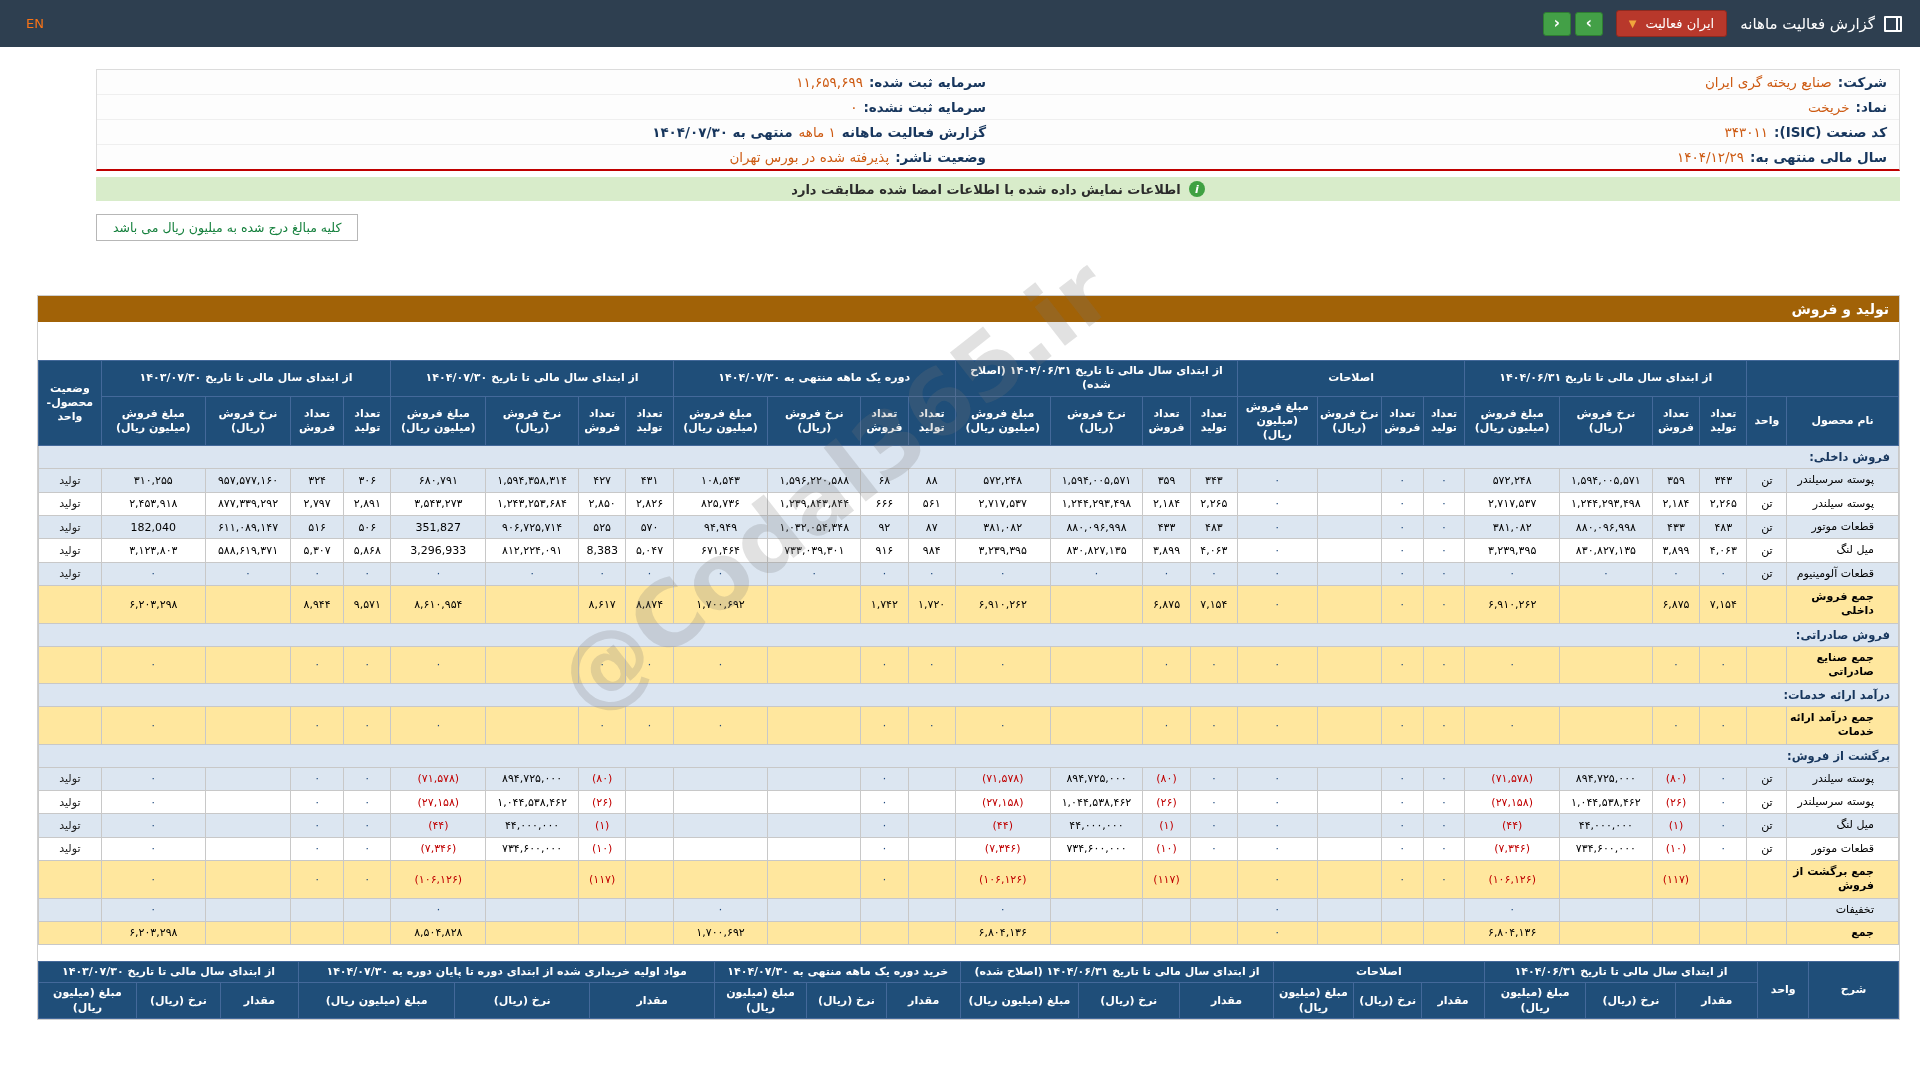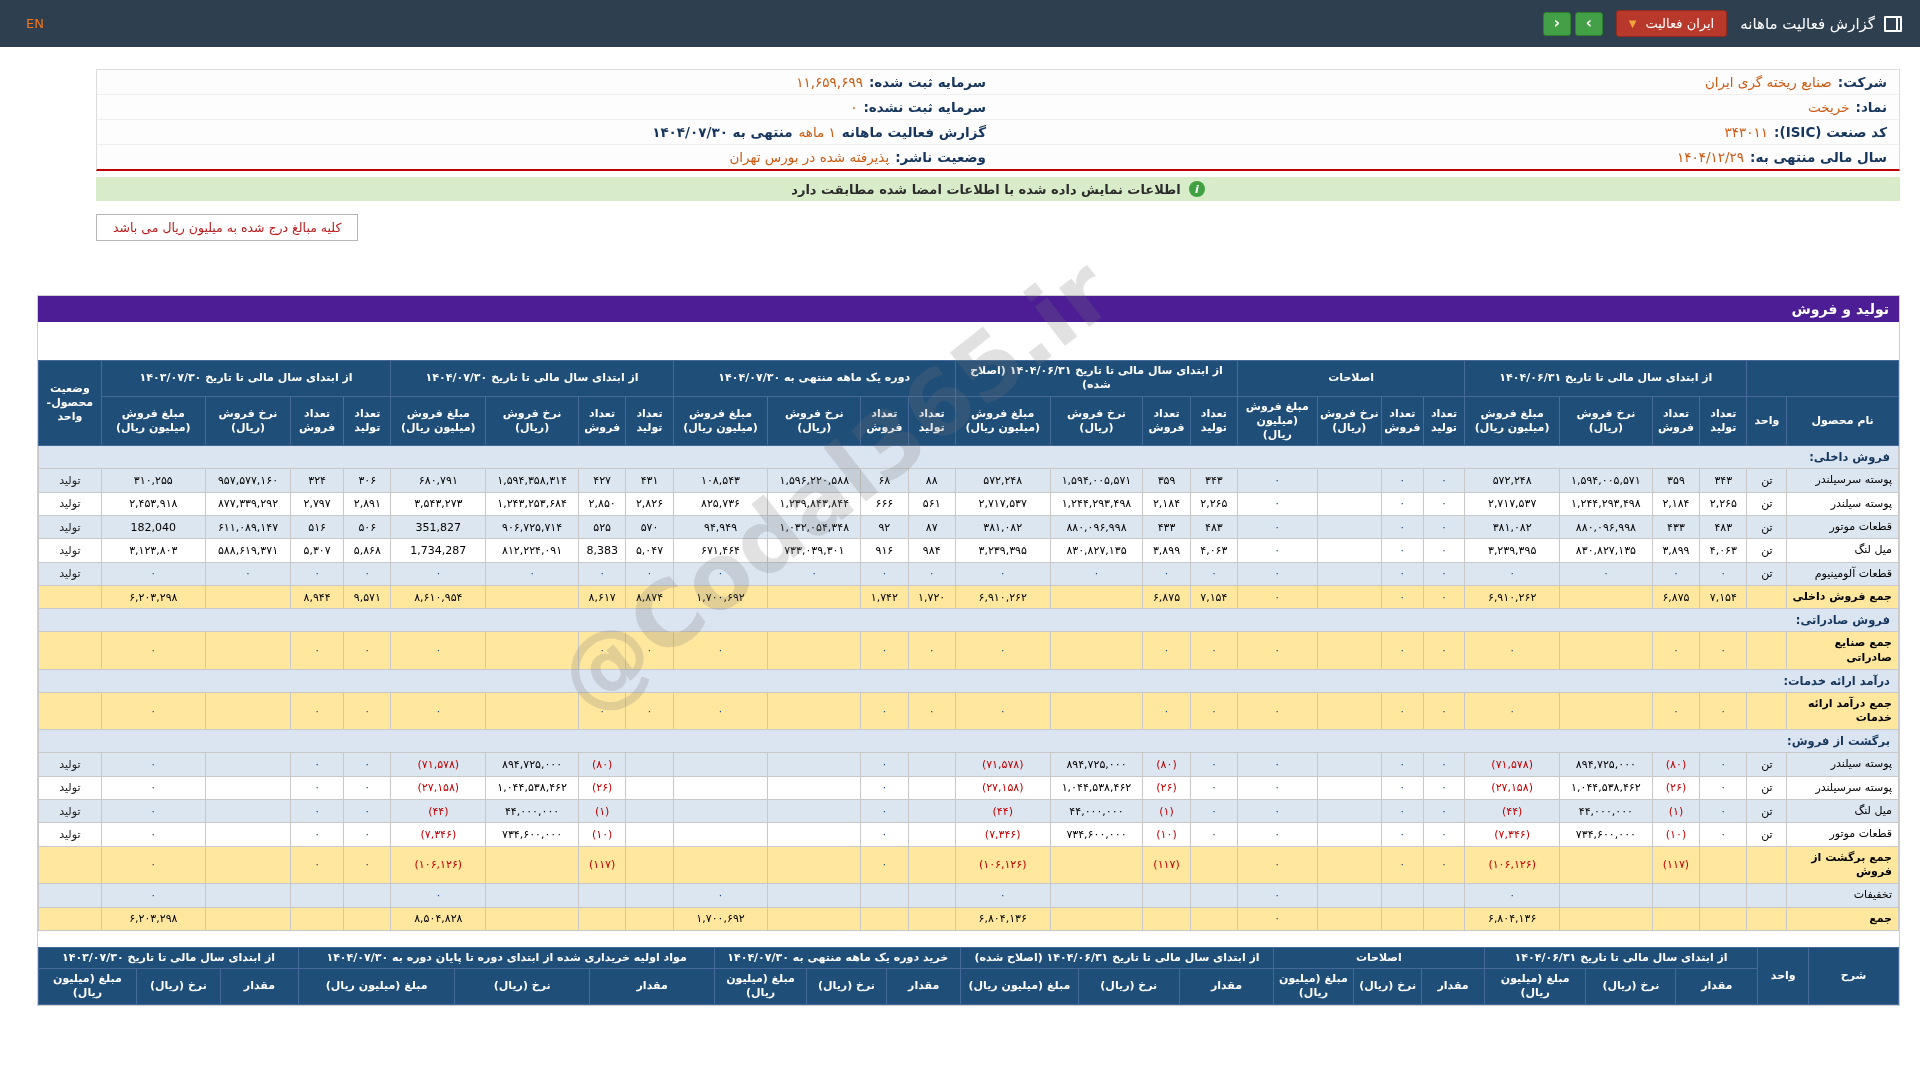--- a/index.html
+++ b/index.html
@@ -25,38 +25,38 @@
   .info{margin:22px 20px 0 96px;border:1px solid #dcdcdc;border-bottom:2px solid #c00000;display:grid;grid-template-columns:1fr 1fr;background:#fdfdfd}
   .info-item{display:flex;align-items:baseline;gap:6px;padding:4px 12px;border-bottom:1px solid #efefef;font-size:13.5px;min-height:24px}
   .info-item:nth-last-child(-n+2){border-bottom:none}
   .lbl{color:#17365d;font-weight:bold;white-space:nowrap}
   .val{color:#cd5a12;white-space:nowrap}
   .link{cursor:pointer}
   
   .banner{margin:6px 20px 0 96px;background:#d8ecca;padding:4px 8px;font-size:13px;font-weight:bold;color:#2b2b2b;display:flex;align-items:center;justify-content:center;gap:8px;min-height:24px}
   .info-icon{width:16px;height:16px;border-radius:50%;background:#3fa142;color:#fff;font-size:11px;font-weight:bold;font-style:italic;display:inline-flex;align-items:center;justify-content:center;flex:0 0 auto}
   
-  .amounts-box{width:fit-content;margin:13px auto 0 96px;border:1px solid #b7b7b7;background:#fff;padding:5px 16px;font-size:12.5px;color:#b91c1c;white-space:nowrap}
+  .amounts-box{width:fit-content;margin:13px auto 0 96px;border:1px solid #b7b7b7;background:#fff;padding:5px 16px;font-size:12.5px;color:#15803d;white-space:nowrap}
   
   .main-panel{margin:54px 20px 0 37px;border:1px solid #cfcfcf;background:#fff}
-  .section-bar{background:#4c1d95;color:#fff;font-weight:bold;font-size:14px;padding:5px 10px}
+  .section-bar{background:#a16207;color:#fff;font-weight:bold;font-size:14px;padding:5px 10px}
   .amounts-row{background:#fff;color:#000;font-weight:bold;font-size:13px;padding:5px 10px;border-bottom:1px solid #ededed}
   .table-gap{height:38px}
   .raw-gap{height:16px}
   .raw-bar{background:#1f4e79;color:#fff;font-weight:bold;font-size:13.5px;padding:5px 10px}
   
   table{width:100%;border-collapse:collapse;table-layout:fixed}
   thead th{background:#1f4e79;color:#fff;border:1px solid #44699a;font-weight:bold;font-size:11px;line-height:1.3;padding:3px 2px;text-align:center;vertical-align:middle}
   thead th.blank{background:#1f4e79}
   tbody td{border:1px solid #c8c8c8;font-size:11px;padding:4px 2px;text-align:center;vertical-align:middle;white-space:nowrap;color:#000;background:#fff}
   tr.alt td{background:#dce6f1}
   tr.total-row td{background:#ffe79e}
   tr.total-row td.name-cell{font-weight:bold}
   td.section-cell{background:#dbe5f1;text-align:right;font-weight:bold;color:#17365d;padding-right:8px;font-size:11.5px}
-  td.name-cell{text-align:right;padding-right:6px;white-space:normal;line-height:1.3}
+  td.name-cell{text-align:right;padding-right:24px;white-space:normal;line-height:1.3}
   td.num.neg{color:#c00000}
   td.num.zero{color:#1f497d}
   td.status-cell{color:#222}
   
   .watermark{position:absolute;left:570px;top:640px;transform:rotate(-38deg);transform-origin:left center;font-size:90px;font-weight:bold;color:rgba(120,120,120,0.22);direction:ltr;pointer-events:none;z-index:6;white-space:nowrap}
 </style>
 </head>
 <body>
 
 <div class="topbar">
@@ -295,21 +295,21 @@
           <td class="num">۳,۸۹۹</td>
           <td class="num">۸۳۰,۸۲۷,۱۳۵</td>
           <td class="num">۳,۲۳۹,۳۹۵</td>
           <td class="num">۹۸۴</td>
           <td class="num">۹۱۶</td>
           <td class="num">۷۳۳,۰۳۹,۳۰۱</td>
           <td class="num">۶۷۱,۴۶۴</td>
           <td class="num">۵,۰۴۷</td>
           <td class="num">8,383</td>
           <td class="num">۸۱۲,۲۲۴,۰۹۱</td>
-          <td class="num">1,734,287</td>
+          <td class="num">3,296,933</td>
           <td class="num">۵,۸۶۸</td>
           <td class="num">۵,۳۰۷</td>
           <td class="num">۵۸۸,۶۱۹,۳۷۱</td>
           <td class="num">۳,۱۲۳,۸۰۳</td>
           <td class="status-cell">تولید</td>
         </tr>
         <tr class="data-row alt">
           <td class="name-cell">قطعات آلومینیوم</td>
           <td class="unit-cell">تن</td>
           <td class="num zero">۰</td>

